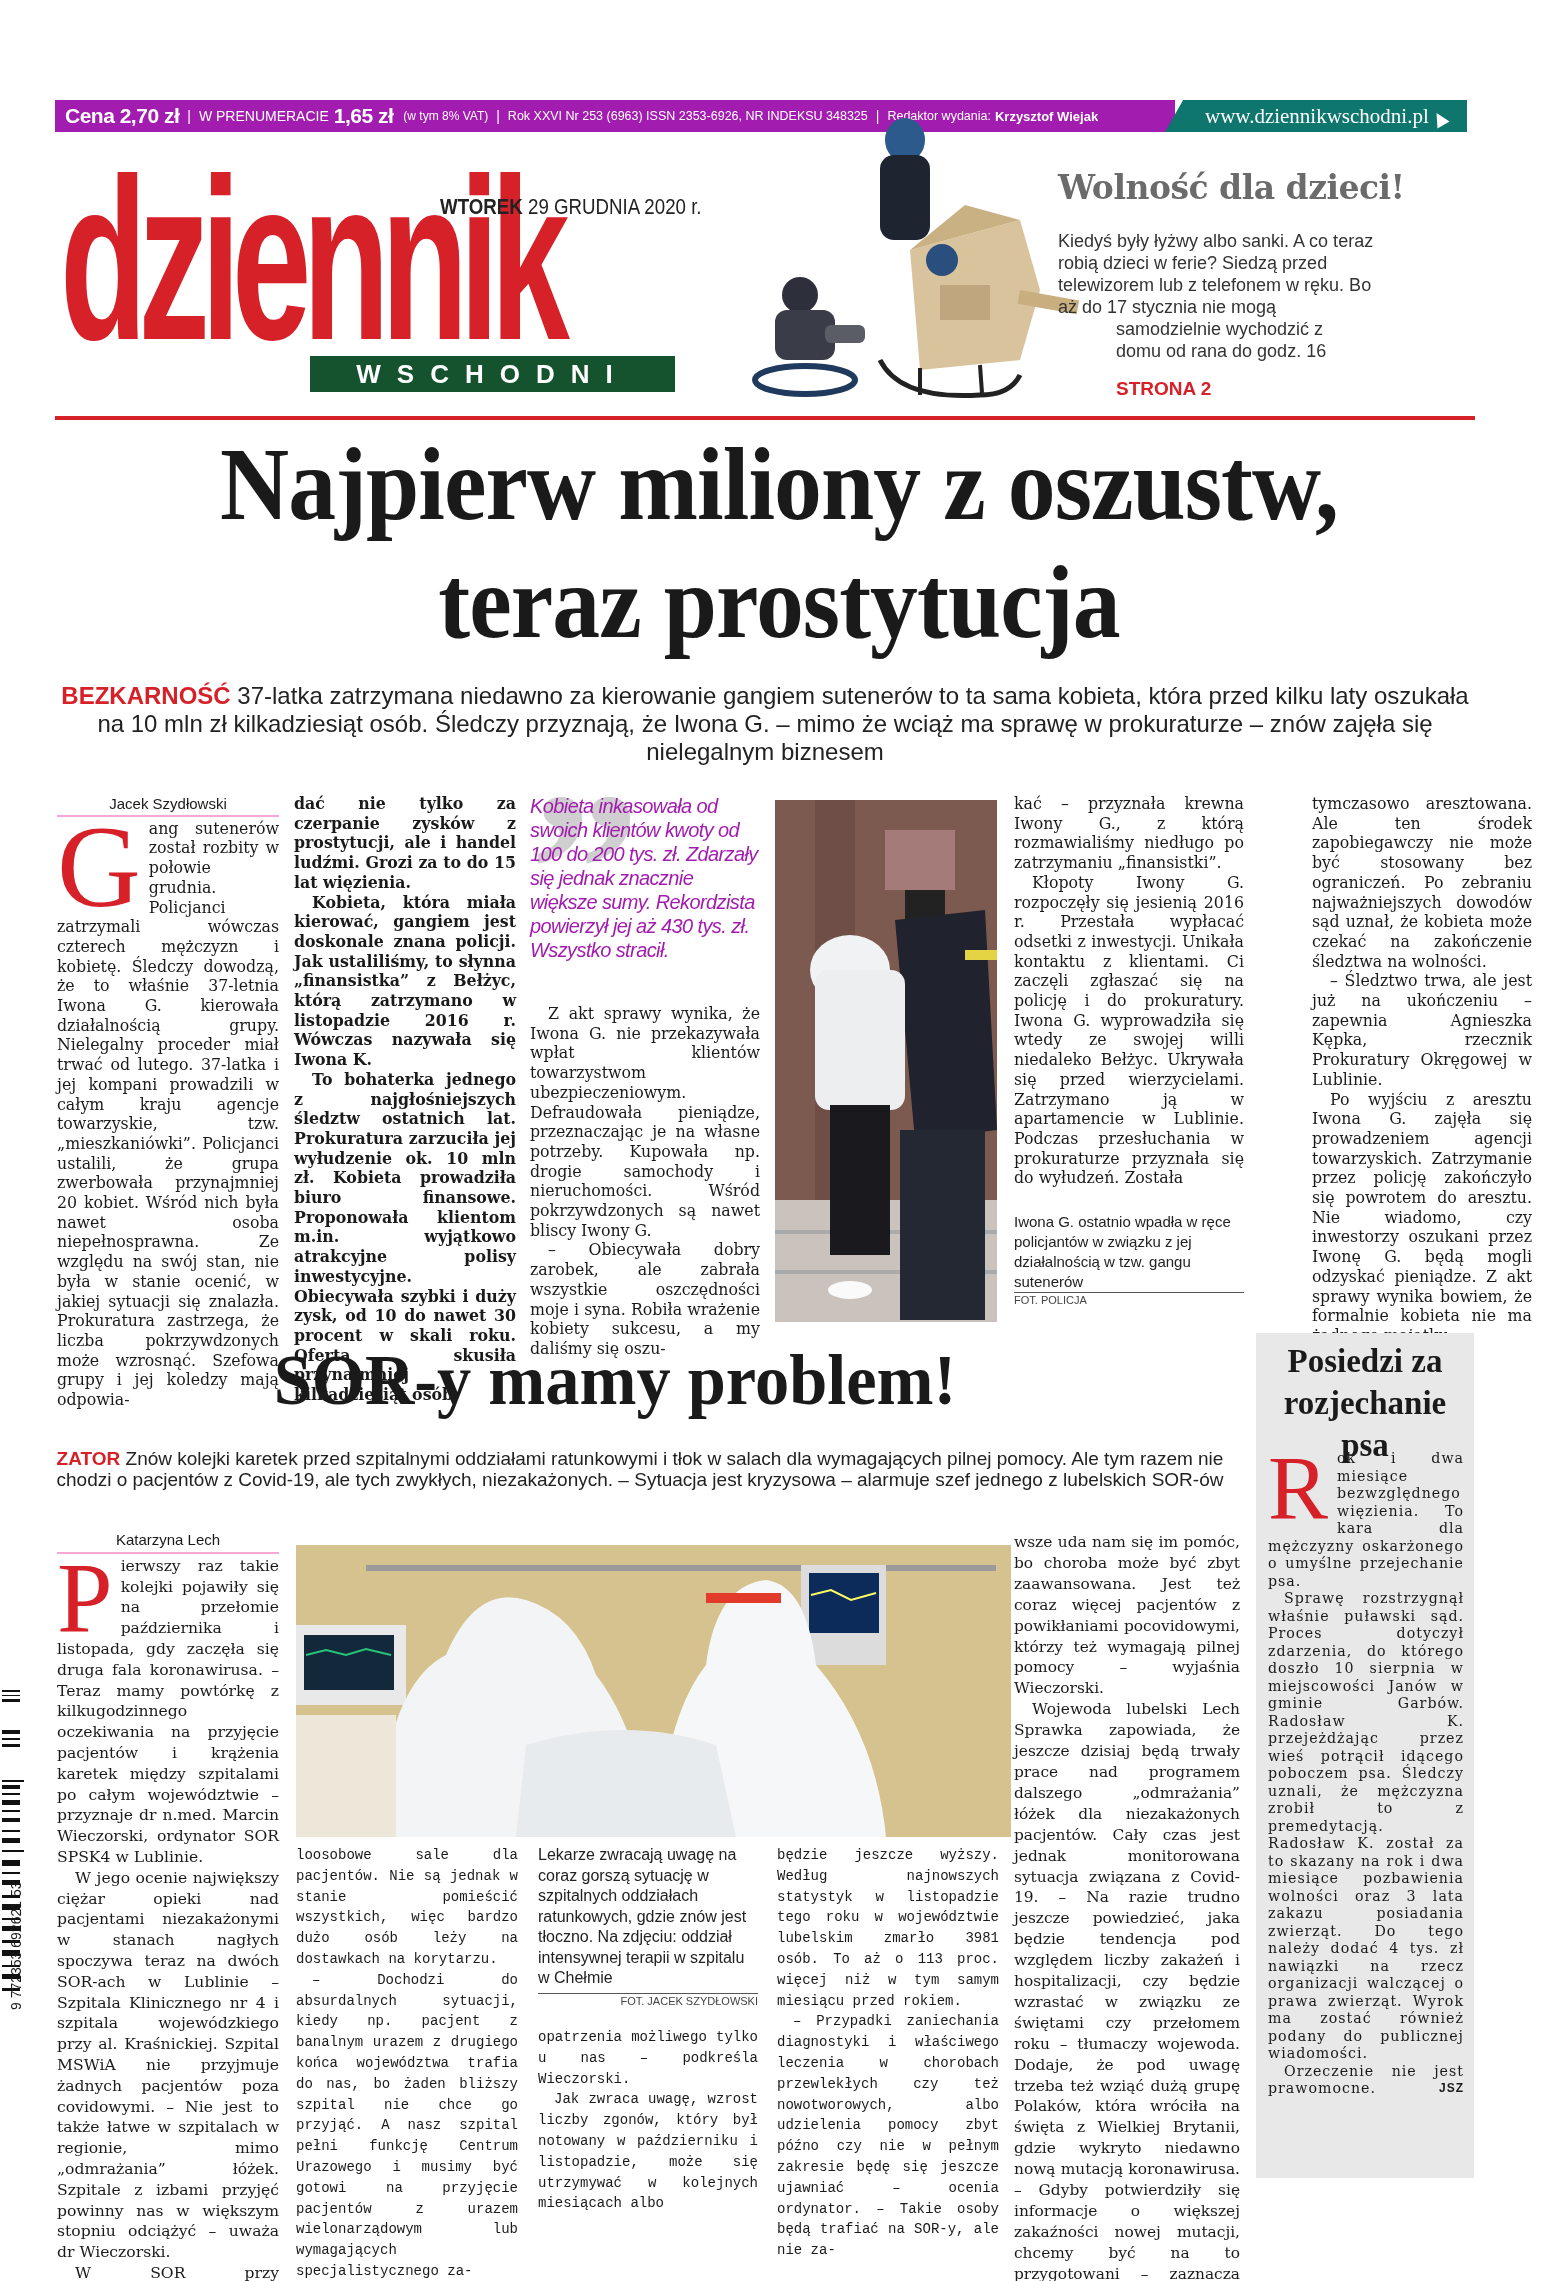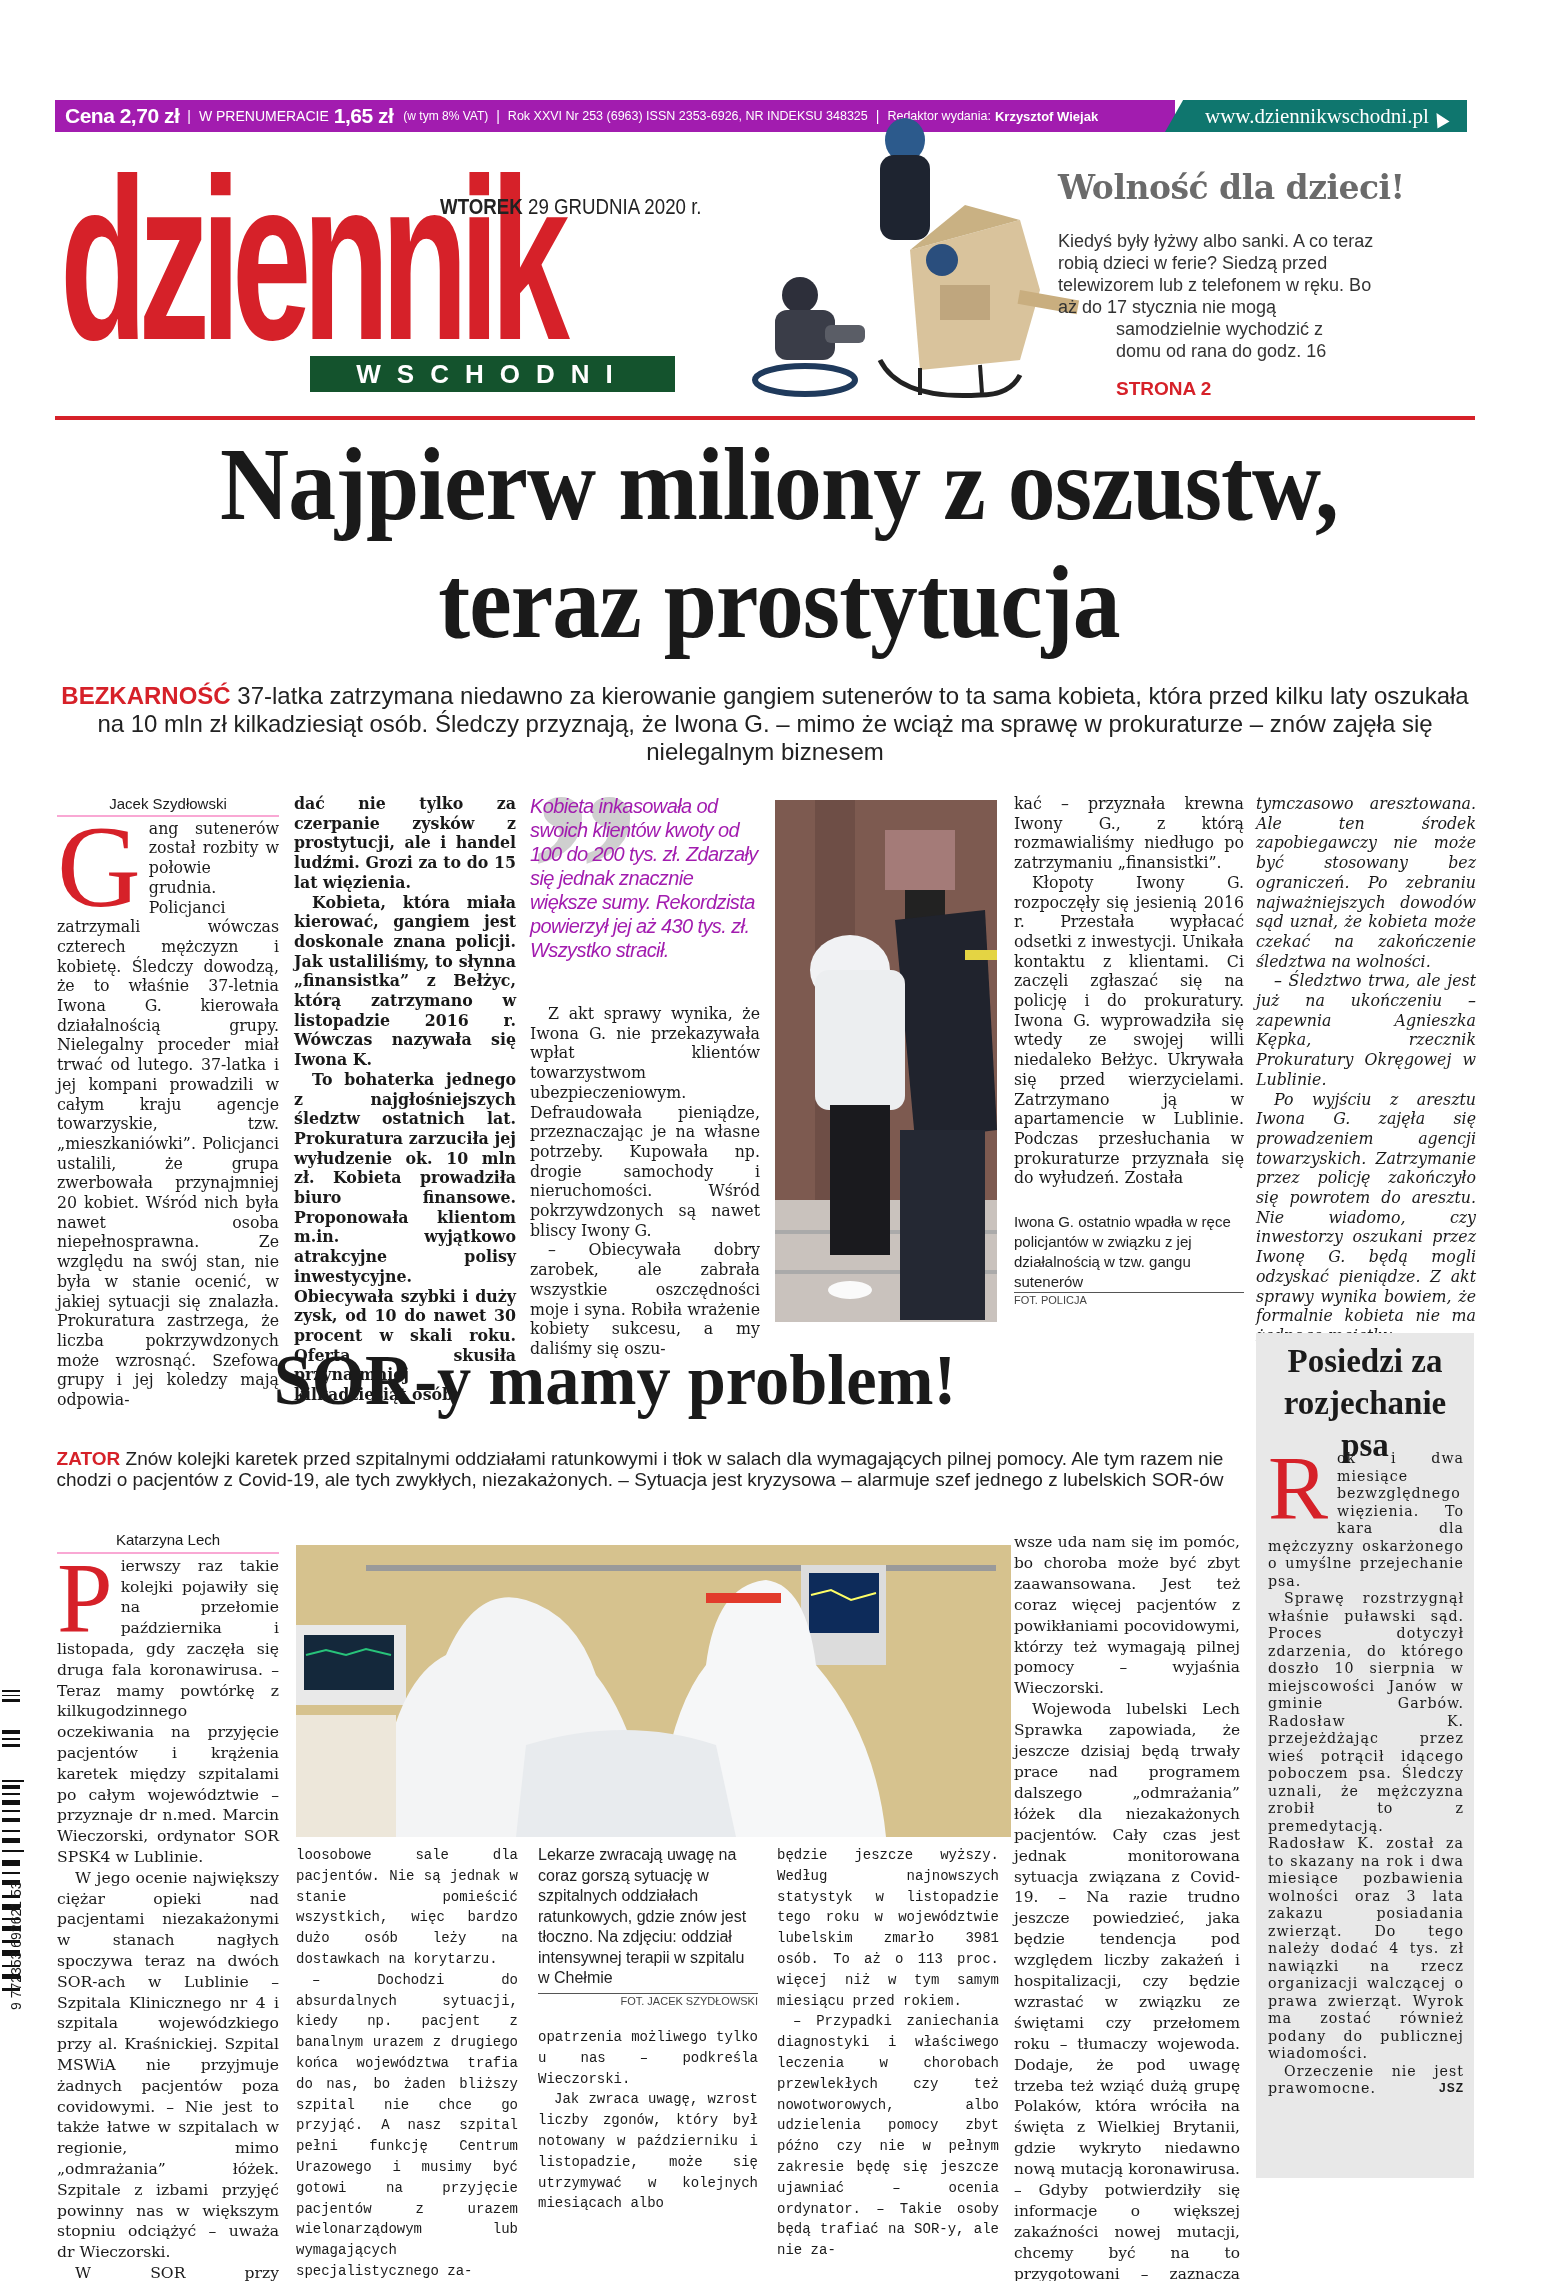--- a/index.html
+++ b/index.html
@@ -154,21 +154,21 @@
 </svg>
 
 <div class="abs col" style="left:1014px;top:794px;width:230px;">
   <p class="first">kać – przyznała krewna Iwony G., z którą rozmawialiśmy niedługo po zatrzymaniu „finansistki”.</p>
   <p>Kłopoty Iwony G. rozpoczęły się jesienią 2016 r. Przestała wypłacać odsetki z inwestycji. Unikała kontaktu z klientami. Ci zaczęli zgłaszać się na policję i do prokuratury. Iwona G. wyprowadziła się wtedy ze swojej willi niedaleko Bełżyc. Ukrywała się przed wierzycielami. Zatrzymano ją w apartamencie w Lublinie. Podczas przesłuchania w prokuraturze przyznała się do wyłudzeń. Została</p>
 </div>
 <div class="abs" style="left:1014px;top:1212px;width:230px;">
   <div class="caption">Iwona G. ostatnio wpadła w ręce policjantów w związku z jej działalnością w tzw. gangu sutenerów</div>
   <div class="credit">FOT. POLICJA</div>
 </div>
-<div class="abs col" style="left:1256px;top:794px;width:220px;font-style:italic;">
+<div class="abs col" style="left:1312px;top:794px;width:220px;">
   <p class="first">tymczasowo aresztowana. Ale ten środek zapobiegawczy nie może być stosowany bez ograniczeń. Po zebraniu najważniejszych dowodów sąd uznał, że kobieta może czekać na zakończenie śledztwa na wolności.</p>
   <p>– Śledztwo trwa, ale jest już na ukończeniu – zapewnia Agnieszka Kępka, rzecznik Prokuratury Okręgowej w Lublinie.</p>
   <p>Po wyjściu z aresztu Iwona G. zajęła się prowadzeniem agencji towarzyskich. Zatrzymanie przez policję zakończyło się powrotem do aresztu. Nie wiadomo, czy inwestorzy oszukani przez Iwonę G. będą mogli odzyskać pieniądze. Z akt sprawy wynika bowiem, że formalnie kobieta nie ma żadnego majątku.</p>
 </div>
 
 <div class="abs h2">SOR-y mamy problem!</div>
 <div class="abs lead2">
   <span class="kicker">ZATOR</span>
   <span>Znów kolejki karetek przed szpitalnymi oddziałami ratunkowymi i tłok w salach dla wymagających pilnej pomocy. Ale tym razem nie chodzi o pacjentów z Covid-19, ale tych zwykłych, niezakażonych. – Sytuacja jest kryzysowa – alarmuje szef jednego z lubelskich SOR-ów</span>
 </div>

